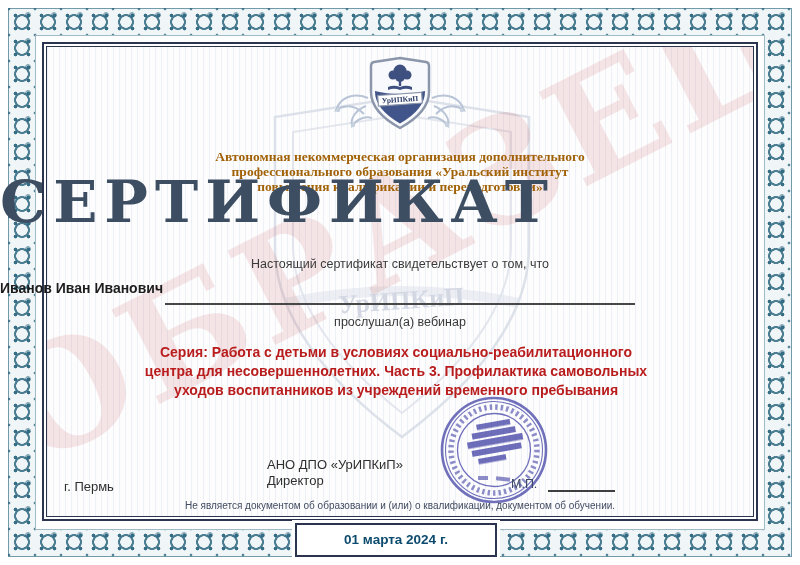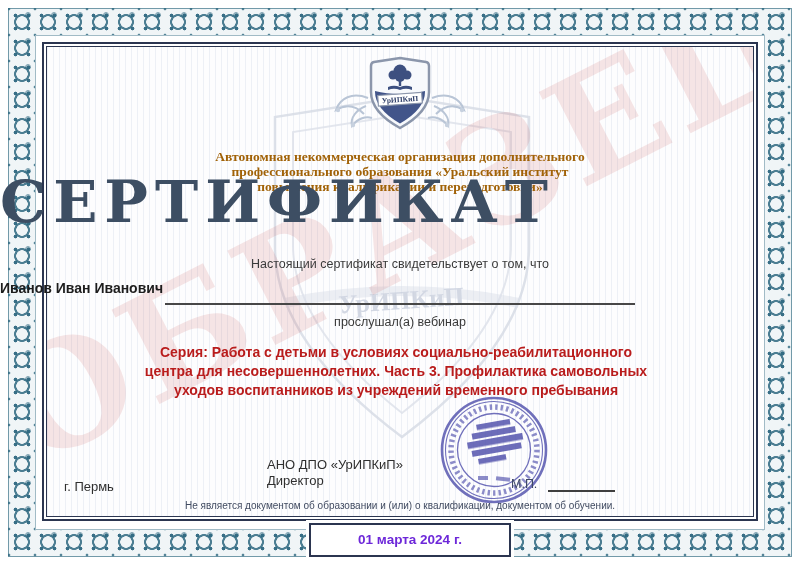--- a/index.html
+++ b/index.html
@@ -56,21 +56,21 @@
   .course-1{top:344px}.course-2{top:363px}.course-3{top:382px}
   .stamp{position:absolute;left:438px;top:394px;width:112px;height:112px;opacity:.85;}
   .signatory{position:absolute;left:267px;top:457px;font-size:13px;color:#2f2f2f;line-height:15.5px;}
   .city{position:absolute;left:64px;top:479px;font-size:13px;color:#2f2f2f;text-align:right;}
   .seal-label{position:absolute;left:511px;top:477px;font-size:12.5px;color:#3c4763;}
   .sig-line{position:absolute;left:548px;top:490px;width:67px;height:2px;background:#3f3f3f;}
   .disclaimer{position:absolute;left:0;right:0;top:500px;text-align:center;
               font-size:10px;color:#414b61;}
   .date-box{position:absolute;left:295px;top:523px;width:198px;height:30px;z-index:5;
             background:#ffffff;border:2px solid #2b3550;box-shadow:0 0 0 3px #ffffff;
-            text-align:center;line-height:30px;font-size:13.5px;font-weight:bold;color:#6d28d9;margin-left:14px;}
+            text-align:center;line-height:30px;font-size:13.5px;font-weight:bold;color:#0c4a6e;}
 </style>
 </head>
 <body>
 
 <div class="page">
 
   <div class="band"></div>
   <div class="sheet"></div>
 
   <div class="interior">

